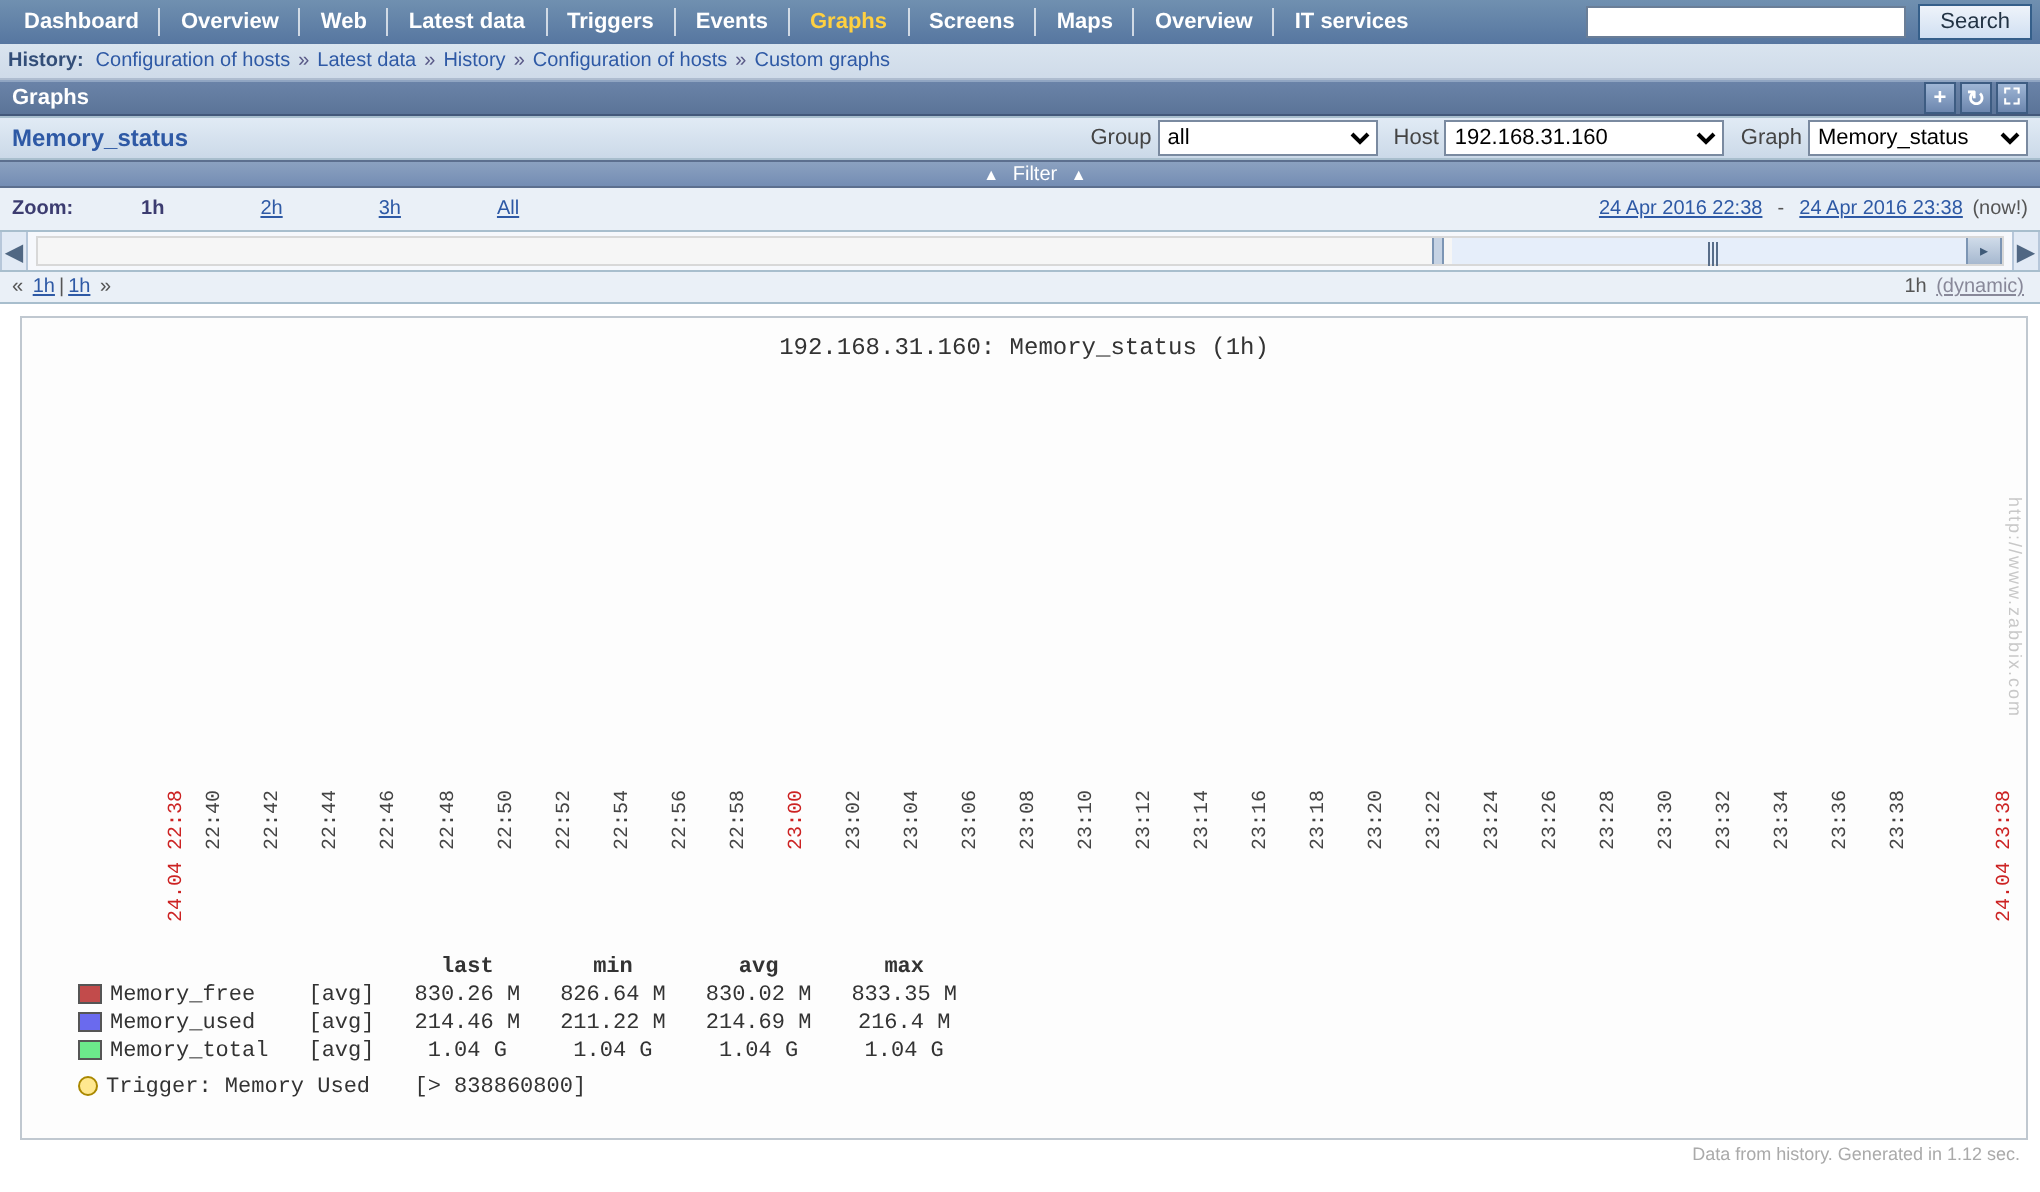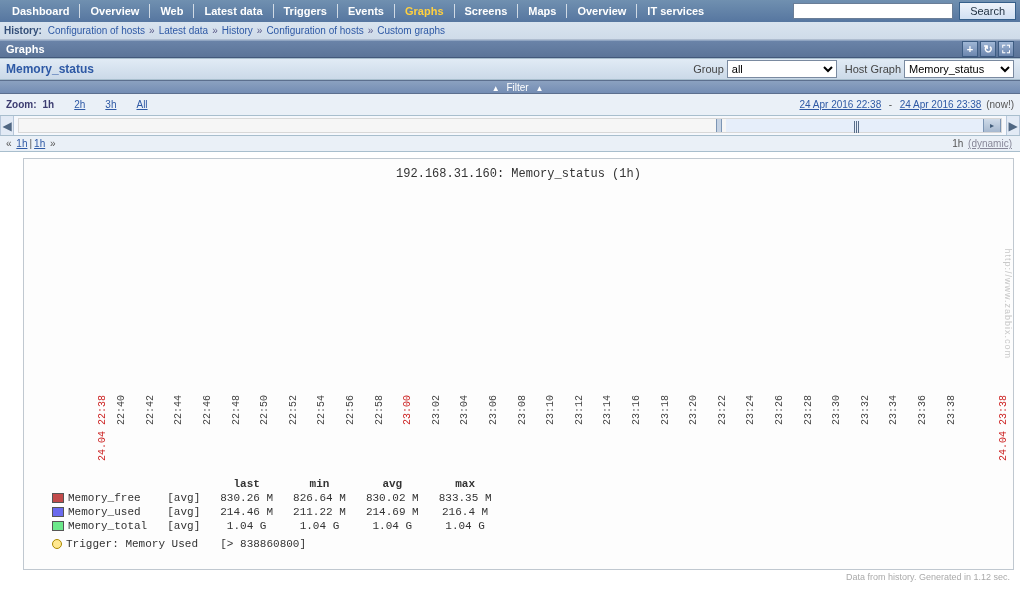--- a/index.html
+++ b/index.html
@@ -139,20 +139,21 @@
   
   .zoom-row {
     height: 22px;
     background: #eaf0f7;
     border-bottom: 1px solid #a8becd;
     display: flex;
     align-items: center;
     padding: 0 6px;
     font-size: 10px;
     color: #555;
+    gap: 28px;
   }
   .zoom-row .label { font-weight: bold; color: #3c3c70; margin-right: 6px; }
   .zoom-row .zoom-link { color: #2e59a5; text-decoration: underline; margin-left: 20px; cursor: pointer; }
   .zoom-row .spacer { flex: 1; }
   .zoom-row .time-range a { color: #2e59a5; text-decoration: underline; margin: 16px 2px; cursor: pointer; }
   .zoom-row .time-range span { color: #555; }
 
   
   .slider-row {
     position: relative;
@@ -241,21 +242,21 @@
     align-items: center;
     padding: 0 6px;
     font-size: 10px;
     color: #555;
   }
   .links-row a { color: #2e59a5; text-decoration: underline; margin: 0 2px; cursor: pointer; }
   .links-row .spacer { flex: 1; }
 
   
   .chart-panel {
-    margin: 6px 6px 0 23px;
+    margin: 6px 6px 0 10px;
     border: 1px solid #c0c8d0;
     background: #fdfdfd;
     height: 412px;
     position: relative;
   }
   .chart-title {
     text-align: center;
     font-family: "Courier New", monospace;
     font-size: 12px;
     color: #333;
@@ -425,20 +426,21 @@
   <div class="sq-btn">↻</div>
   <div class="sq-btn">⛶</div>
 </div>
 
 <div class="filter-row">
   <span class="page-title">Memory_status</span>
   <div class="spacer"></div>
   <label>Group</label>
   <select style="width:110px"><option>all</option></select>
   <label>Host</label>
+  <select style="width:140px"><option>192.168.31.160</option></select>
   <label>Graph</label>
   <select style="width:110px;margin-right:0"><option>Memory_status</option></select>
 </div>
 
 <div class="filter-thin-bar">
   <span class="up-icon"></span>
   <span>Filter</span>
   <span class="up-icon2"></span>
 </div>
 

